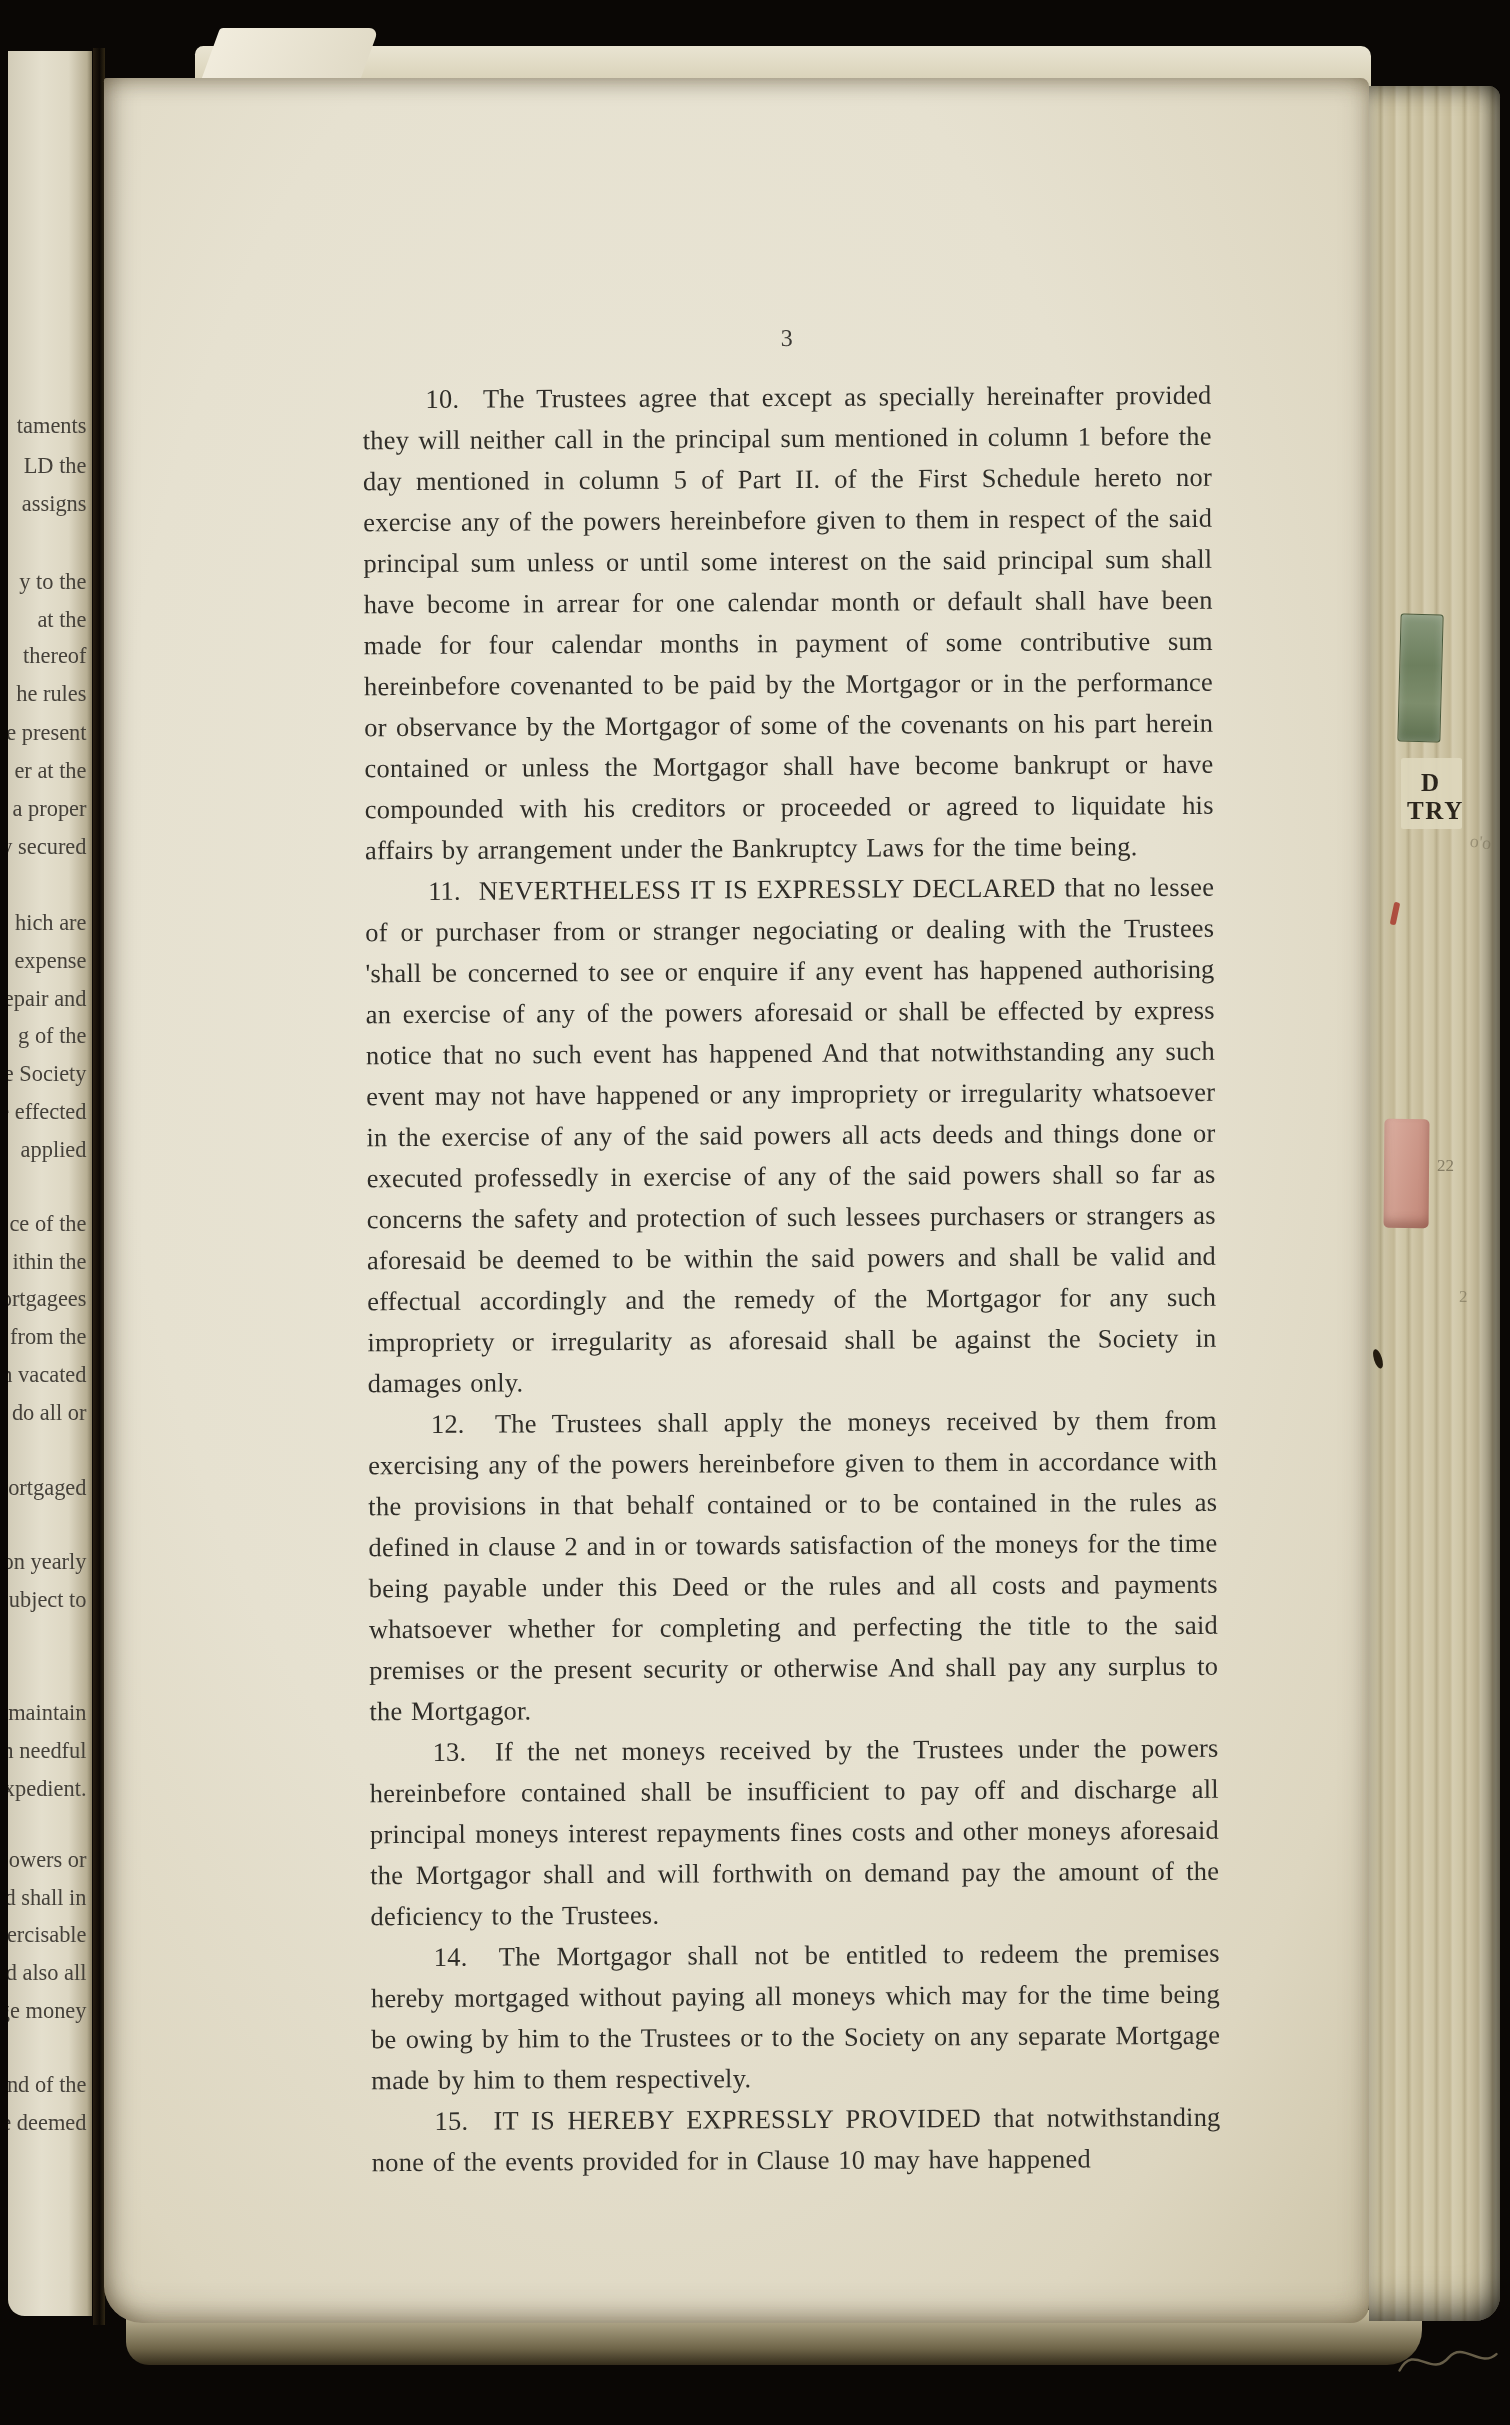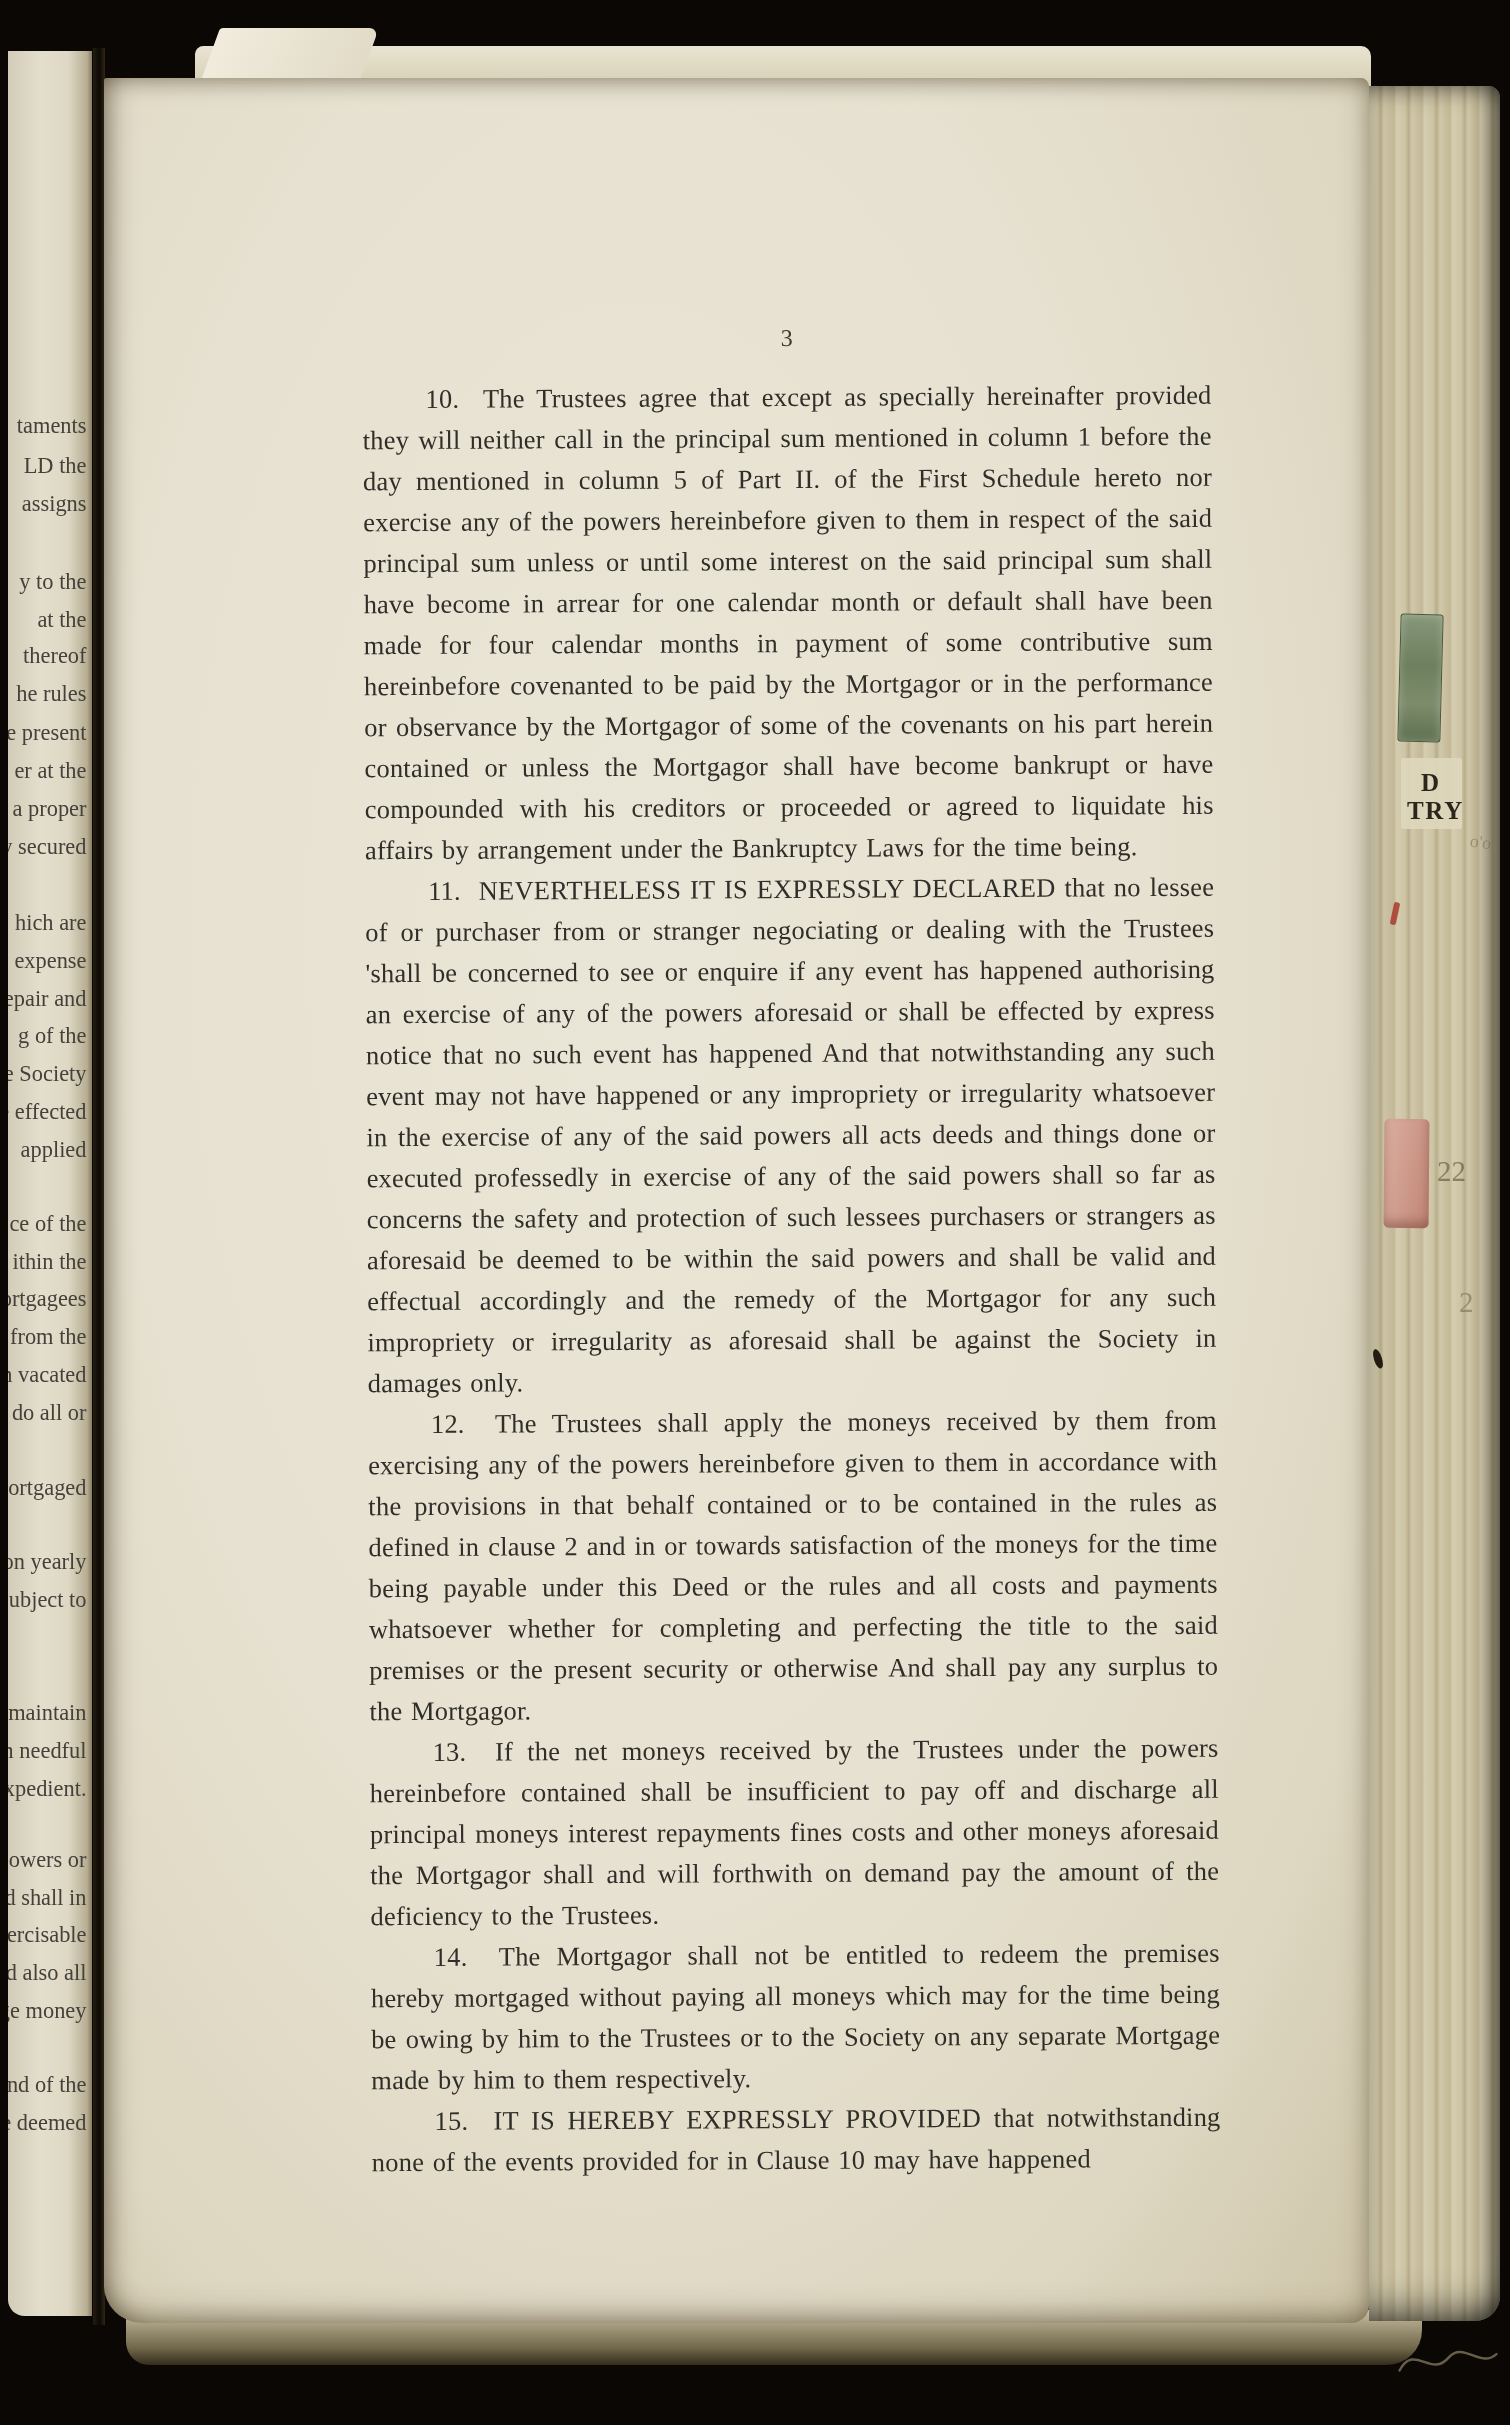--- a/index.html
+++ b/index.html
@@ -102,21 +102,21 @@
     position:absolute;left:1384px;top:1119px;width:45px;height:109px;
     background:linear-gradient(100deg,#dcb0a2,#c08576);
     border-radius:5px;transform:rotate(.5deg);
     box-shadow:inset 0 -6.6px 10px rgba(90,40,30,.35);
   }
   .dark-tick{
     position:absolute;left:1374px;top:1349px;width:7.5px;height:20px;
     background:#241c10;border-radius:50%;transform:rotate(-18deg);
   }
   .pencil{
-    position:absolute;color:#6f6750;font-size:29px;line-height:1;opacity:.75;
+    position:absolute;color:#6f6750;font-size:17px;line-height:1;opacity:.75;
   }
   #pencil1{left:1437px;top:1157px}
   #pencil2{left:1459px;top:1288px;opacity:.55}
   #pencil3{left:1470px;top:833px;opacity:.5;font-size:18px;transform:rotate(8deg)}
   .handwriting{
     position:absolute;left:1394px;top:2336px;opacity:.7;
   }
 </style>
 </head>
 <body>

